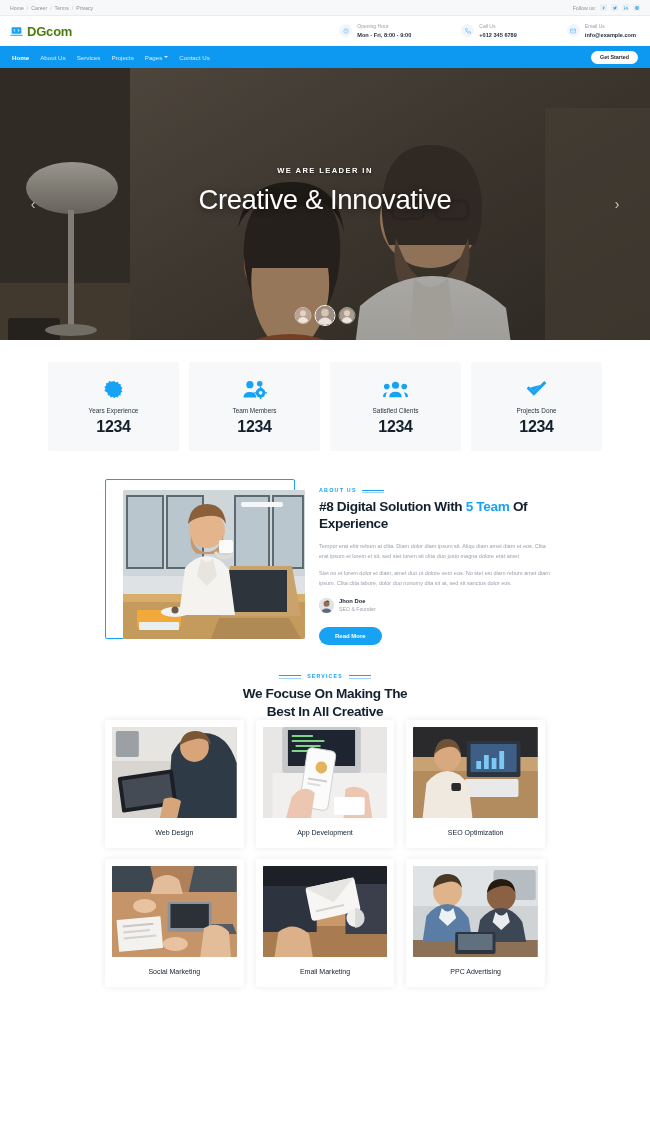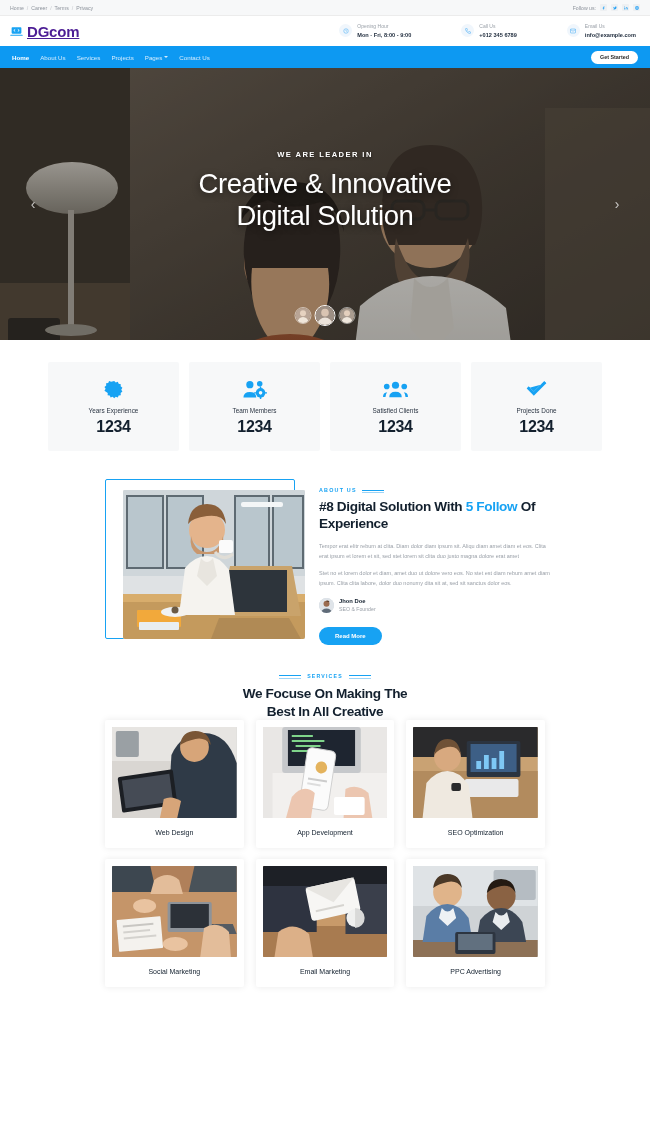--- a/index.html
+++ b/index.html
@@ -29,21 +29,21 @@
   .soc svg { width:4px; height:4px; fill:#2aa3f5; }
 
   
   .header {
     height:30px; background:#fff; display:flex; align-items:center;
     padding:0 10px; justify-content:space-between;
   }
   .brand { display:flex; align-items:center; gap:4px; }
   .brand-icon { width:13px; height:13px; color:#2aa3f5; }
   .brand-icon svg { width:13px; height:13px; display:block; }
-  .brand-text { font-size:15px; font-weight:700; color:#4c1d95; letter-spacing:-0.2px;text-decoration:underline; }
+  .brand-text { font-size:13px; font-weight:700; color:#4d7c0f; letter-spacing:-0.2px; }
   .hinfos { display:flex; align-items:center; gap:50px; margin-right:4px; }
   .hinfo { display:flex; align-items:center; gap:5px; }
   .hinfo-ico {
     width:13px; height:13px; border-radius:50%; background:#f0f6fc;
     display:flex; align-items:center; justify-content:center;
   }
   .hinfo-ico svg { width:6px; height:6px; fill:none; stroke:#3fa9f5; stroke-width:2; }
   .hinfo-lbl { font-size:5px; color:#9aa0a8; line-height:1.5; }
   .hinfo-val { font-size:5.6px; font-weight:700; color:#1d2a3b; line-height:1.5; }
 
@@ -316,21 +316,20 @@
       <rect x="214" y="392" width="150" height="12" rx="2" fill="#8a8278"></rect>
       <path d="M224 330h136l18 62H206z" fill="#b9b2a7"></path>
       <rect x="228" y="336" width="124" height="54" rx="2" fill="#3d4650"></rect>
     </svg>
   </div>
   <div class="hero-veil"></div>
   <div class="hero-body">
     <div class="hero-kicker">WE ARE LEADER IN</div>
     <div class="hero-title">
       <div>Creative &amp; Innovative</div>
-      <div>Digital Solution</div>
     </div>
   </div>
   <div class="hero-arrow l">‹</div>
   <div class="hero-arrow r">›</div>
   <div class="hero-dots">
     <div class="hdot">
       <svg width="100%" height="100%" viewBox="0 0 20 20">
           <rect width="20" height="20" fill="#b9a596"></rect>
           <circle cx="10" cy="7" r="4" fill="#e6d2c0"></circle>
           <path d="M2 20q2-8 8-8t8 8z" fill="#f0e6da"></path>
@@ -437,21 +436,21 @@
         <path d="M92 62q8 10 18 2" stroke="#e0ddd6" stroke-width="3" fill="none"></path>
       </svg>
     </div>
   </div>
   <div class="about-right">
     <div class="sec-kicker">
       <span class="t">ABOUT US</span>
       <span class="kline"></span>
     </div>
     <h2 class="about-h">
-      <span>#8 Digital Solution With </span><span class="hl">5</span><span> </span><span class="hl">Follow</span><span> Of Experience</span>
+      <span>#8 Digital Solution With </span><span class="hl">5</span><span> </span><span class="hl">Team</span><span> Of Experience</span>
     </h2>
     <p class="about-p">Tempor erat elitr rebum at clita. Diam dolor diam ipsum sit. Aliqu diam amet diam et eos. Clita erat ipsum et lorem et sit, sed stet lorem sit clita duo justo magna dolore erat amet</p>
     <p class="about-p">Stet no et lorem dolor et diam, amet duo ut dolore vero eos. No stet est diam rebum amet diam ipsum. Clita clita labore, dolor duo nonumy dita sit at, sed sit sanctus dolor eos.</p>
     <div class="author">
       <div class="avatar">
         <svg width="100%" height="100%" viewBox="0 0 20 20">
             <rect width="20" height="20" fill="#dfe4e9"></rect>
             <circle cx="10" cy="7.5" r="4" fill="#9a6b4f"></circle>
             <path d="M9 4q3-2 5 1-2 1-5-1z" fill="#5a3b28"></path>
             <path d="M2.5 20q1.4-6 7.5-6t7.5 6z" fill="#5f6b78"></path>

